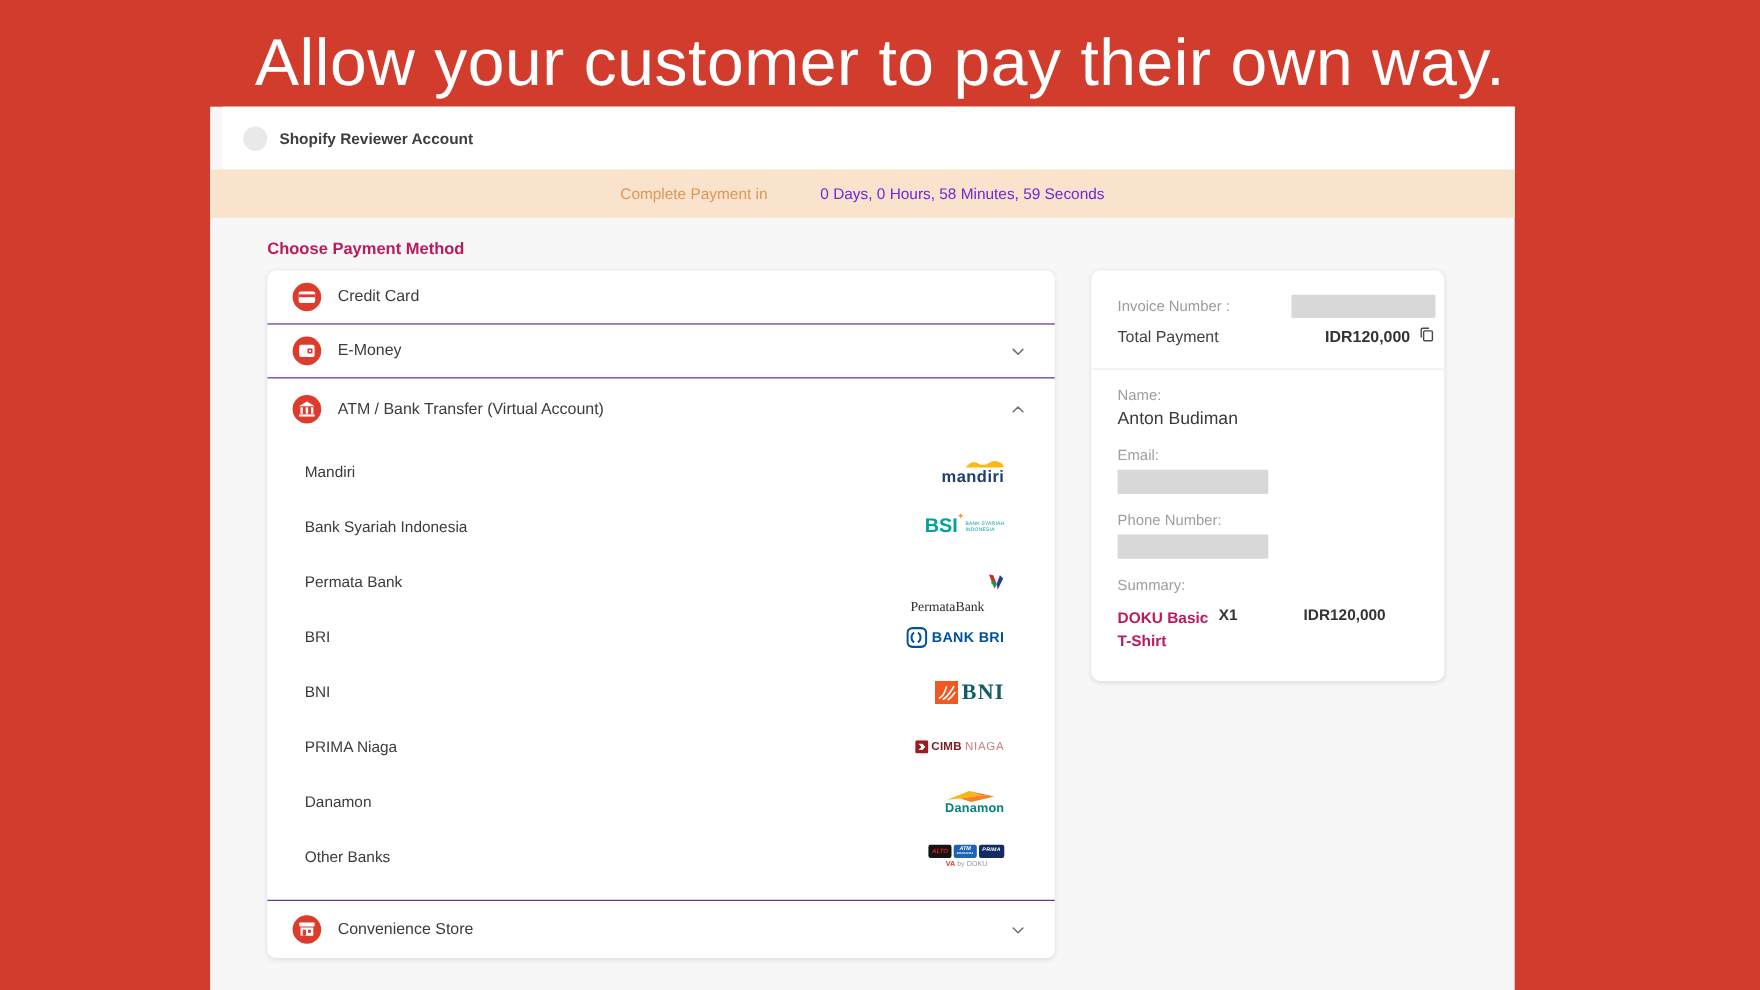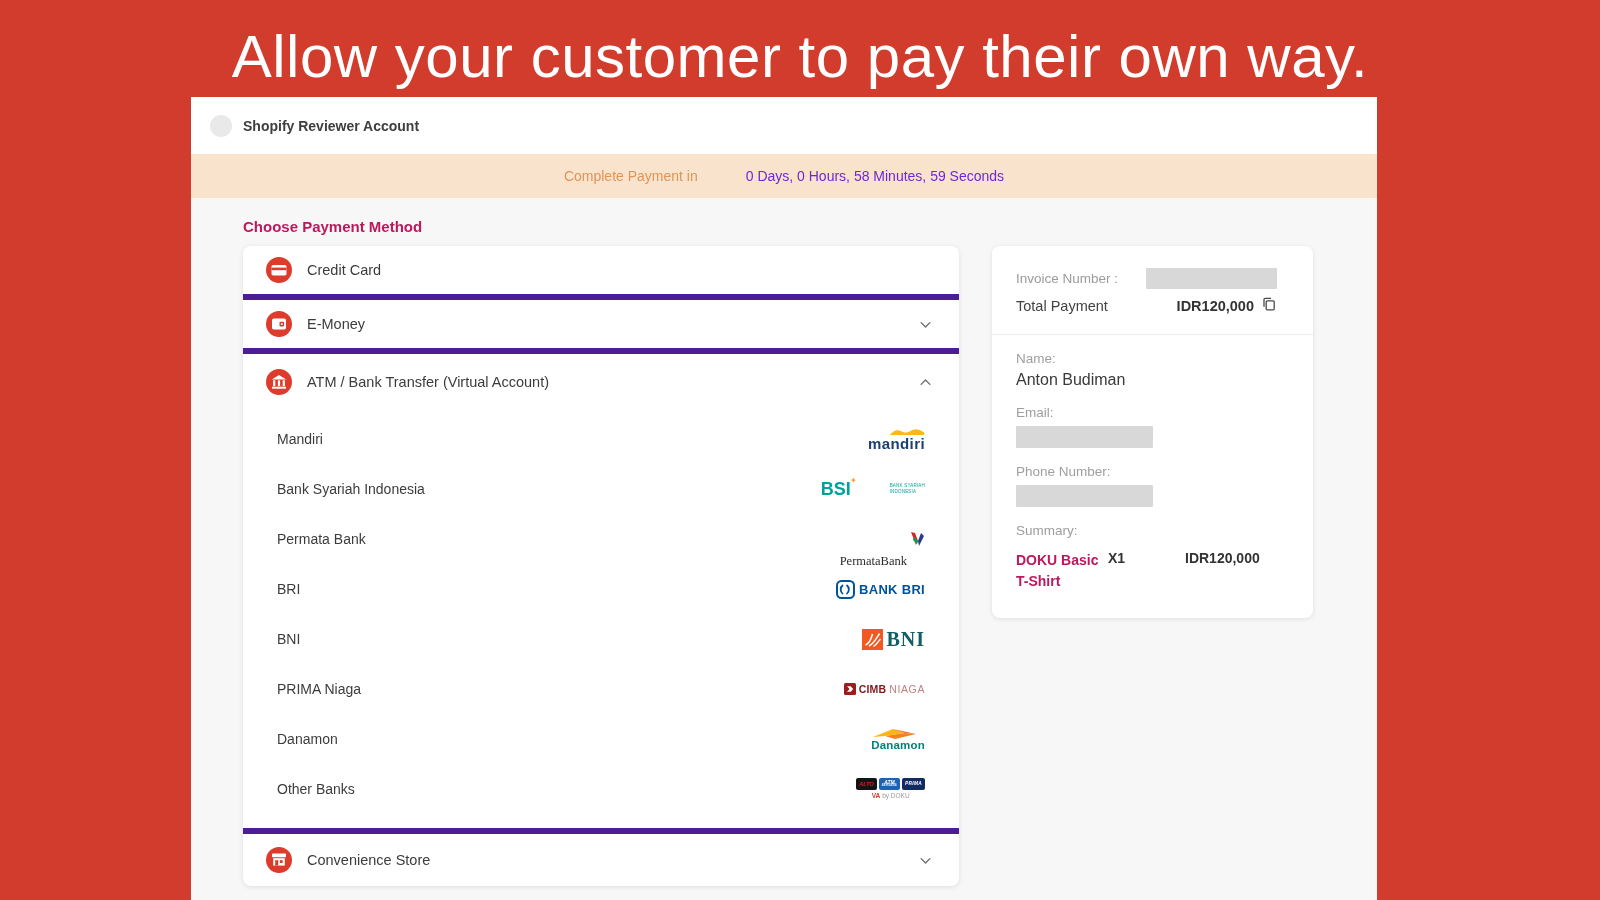--- a/index.html
+++ b/index.html
@@ -6,51 +6,51 @@
   body{width:1600px;height:900px;overflow:hidden;font-family:"Liberation Sans",sans-serif;}
   .stage{position:relative;width:1600px;height:900px;background:#D23C2D;overflow:hidden;}
 
   .headline{position:absolute;top:22px;left:0;right:0;text-align:center;color:#ffffff;
     font-size:60px;font-weight:400;letter-spacing:.5px;}
 
   .panel{position:absolute;left:191px;top:97px;width:1186px;bottom:0;background:#F7F7F7;
     display:flex;flex-direction:column;}
 
   .merchant-header{background:#ffffff;height:57px;display:flex;align-items:center;
-    padding-left:19px;flex:0 0 auto;}
+    padding-left:19px;flex:0 0 auto;margin-left:11px;}
   .avatar{width:22px;height:22px;border-radius:50%;background:#E9E9E9;margin-right:11px;}
   .merchant-name{font-size:14px;font-weight:bold;color:#3E3E3E;}
 
   .countdown{height:44px;background:#FAE3CC;display:flex;align-items:center;justify-content:center;
     gap:48px;flex:0 0 auto;}
   .countdown .lbl{font-size:14px;color:#DE9556;}
   .countdown .val{font-size:14px;color:#6d28d9;}
 
   .content{position:relative;flex:1;}
   .section-title{position:absolute;left:52px;top:20px;font-size:15px;font-weight:bold;color:#be185d;}
 
   .methods-card{position:absolute;left:52px;top:48px;width:716px;background:#fff;border-radius:8px;
     box-shadow:0 1px 5px rgba(0,0,0,.10);overflow:hidden;}
   .method-row{height:48px;display:flex;align-items:center;padding:0 26px 0 23px;cursor:pointer;}
   .method-row.tall{height:56px;}
   .m-icon{width:26px;height:26px;border-radius:50%;background:#DD3B2B;display:flex;align-items:center;
     justify-content:center;margin-right:15px;flex:0 0 auto;}
   .m-label{font-size:14.5px;color:#3C3C3C;}
   .chev{margin-left:auto;display:flex;align-items:center;}
-  .rule{border-top:6px solid #4c1d95;}
-
-  .bank-list{padding:4px 0 14px 0;}
+  .rule{border-top:1px solid #4c1d95;}
+
+  .bank-list{padding:4px 12px 14px 0;}
   .bank-row{height:50px;display:flex;align-items:center;padding:0 34px;cursor:pointer;}
   .bank-name{font-size:14px;color:#3C3C3C;}
   .bank-logo{margin-left:auto;display:flex;align-items:center;}
 
   
   .lg-mandiri{display:flex;flex-direction:column;align-items:flex-end;}
   .mandiri-text{font-size:15px;font-weight:bold;color:#1B4071;letter-spacing:.4px;line-height:1;}
-  .lg-bsi{display:flex;align-items:center;gap:32px;}
+  .lg-bsi{display:flex;align-items:center;}
   .bsi-main{position:relative;}
   .bsi-text{font-size:18px;font-weight:bold;color:#00A39B;line-height:1;}
   .bsi-star{position:absolute;top:-4px;right:-6px;font-size:8px;color:#F8991D;font-style:normal;}
   .bsi-sub{margin-left:7px;font-size:4.5px;color:#00A39B;line-height:1.25;letter-spacing:.2px;}
   .lg-permata{display:flex;align-items:center;}
   .permata-text{font-family:"Liberation Serif",serif;font-size:12.5px;color:#2B2B2B;margin-right:2px;margin-top:44px;}
   .lg-bri{display:flex;align-items:center;gap:4px;}
   .bri-text{font-size:13px;font-weight:bold;color:#00529C;letter-spacing:.3px;}
   .lg-bni{display:flex;align-items:center;gap:3px;}
   .bni-text{font-family:"Liberation Serif",serif;font-size:20px;font-weight:600;color:#125E66;letter-spacing:1px;}
@@ -71,21 +71,21 @@
   .badge-atmb i.sub{font-size:2.6px;letter-spacing:.3px;}
   .badge-prima{background:#122B63;}
   .badge-prima i{color:#fff;font-size:4.8px;letter-spacing:.3px;}
   .va-line{margin-top:3px;font-size:6.5px;line-height:1;}
   .va-red{color:#D23C2D;font-weight:bold;}
   .va-gray{color:#9A9A9A;}
 
   
   .invoice-card{position:absolute;left:801px;top:48px;width:321px;background:#fff;border-radius:8px;
     box-shadow:0 1px 5px rgba(0,0,0,.10);box-sizing:border-box;}
-  .inv-top{padding:22px 36px 18px 24px;border-bottom:1px solid #ECECEC;}
+  .inv-top{padding:22px 8px 18px 24px;border-bottom:1px solid #ECECEC;}
   .inv-row{display:flex;justify-content:space-between;align-items:center;}
   .inv-row + .inv-row{margin-top:7px;}
   .gray-label{font-size:13.5px;color:#9B9B9B;}
   .redact{background:#D8D8D8;border-radius:1px;}
   .redact.inv{width:131px;height:21px;}
   .redact.field{width:137px;height:22px;margin-top:6px;}
   .dark-label{font-size:14.5px;color:#414141;}
   .total-wrap{display:flex;align-items:center;gap:7px;}
   .total-value{font-size:14.5px;font-weight:bold;color:#333;}
   .inv-body{padding:16px 24px 26px 24px;}

